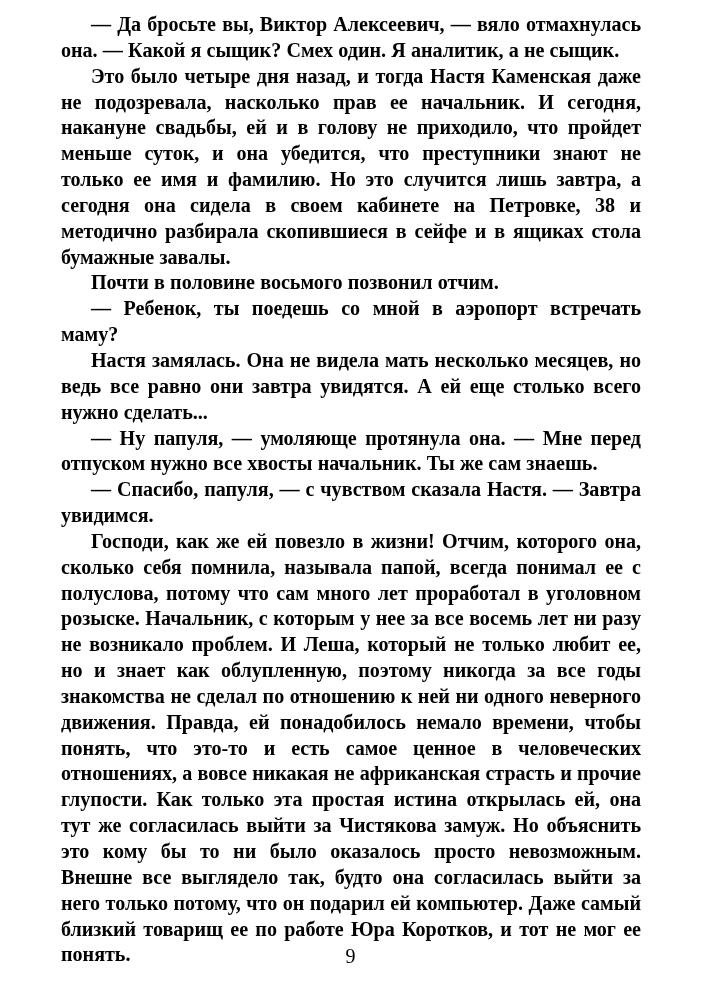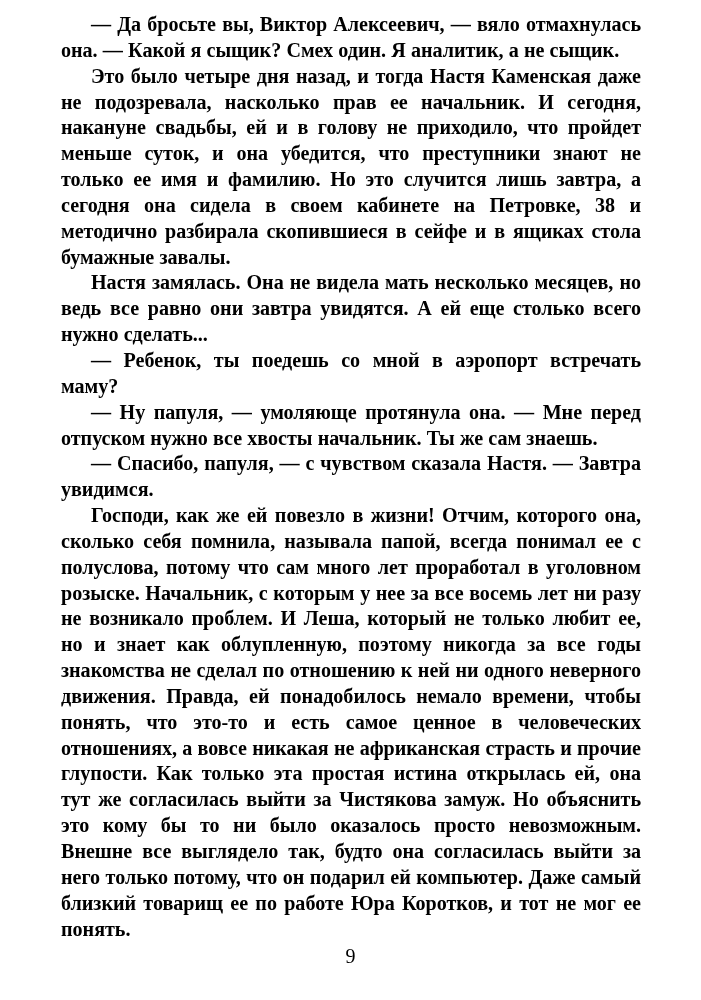--- a/index.html
+++ b/index.html
@@ -57,22 +57,23 @@
   }
 </style>
 </head>
 <body>
 
 <div id="page">
 
   <div id="text-column">
     <p class="para">— Да бросьте вы, Виктор Алексеевич, — вяло отмахнулась она. — Какой я сыщик? Смех один. Я аналитик, а не сыщик.</p>
     <p class="para">Это было четыре дня назад, и тогда Настя Каменская даже не подозревала, насколько прав ее начальник. И сегодня, накануне свадьбы, ей и в голову не приходило, что пройдет меньше суток, и она убедится, что преступники знают не только ее имя и фами­лию. Но это случится лишь завтра, а сегодня она сидела в своем кабинете на Петровке, 38 и методично разбирала скопившиеся в сейфе и в ящиках стола бумажные завалы.</p>
+    <p class="para">Почти в половине восьмого позвонил отчим.</p>
+    <p class="para">— Ребенок, ты поедешь со мной в аэропорт встречать маму?</p>
     <p class="para">Настя замялась. Она не видела мать несколько месяцев, но ведь все равно они завтра увидятся. А ей еще столько всего нужно сделать...</p>
-    <p class="para">— Ребенок, ты поедешь со мной в аэропорт встречать маму?</p>
     <p class="para">— Ну папуля, — умоляюще протянула она. — Мне перед от­пуском нужно все хвосты начальник. Ты же сам знаешь.</p>
     <p class="para">— Спасибо, папуля, — с чувством сказала Настя. — Завтра увидимся.</p>
     <p class="para">Господи, как же ей повезло в жизни! Отчим, которого она, сколько себя помнила, называла папой, всегда понимал ее с полуслова, потому что сам много лет проработал в уголовном ро­зыске. Начальник, с которым у нее за все восемь лет ни разу не возникало проблем. И Леша, который не только любит ее, но и знает как облупленную, поэтому никогда за все годы знакомства не сделал по отношению к ней ни одного неверного движения. Правда, ей понадобилось немало времени, чтобы понять, что это-то и есть самое ценное в человеческих отношениях, а вовсе ни­какая не африканская страсть и прочие глупости. Как только эта простая истина открылась ей, она тут же согласилась выйти за Чистякова замуж. Но объяснить это кому бы то ни было оказа­лось просто невозможным. Внешне все выглядело так, будто она согласилась выйти за него только потому, что он подарил ей компьютер. Даже самый близкий товарищ ее по работе Юра Ко­ротков, и тот не мог ее понять.</p>
 
   </div>
 
   <div id="page-number">9</div>
 
 </div>
 

